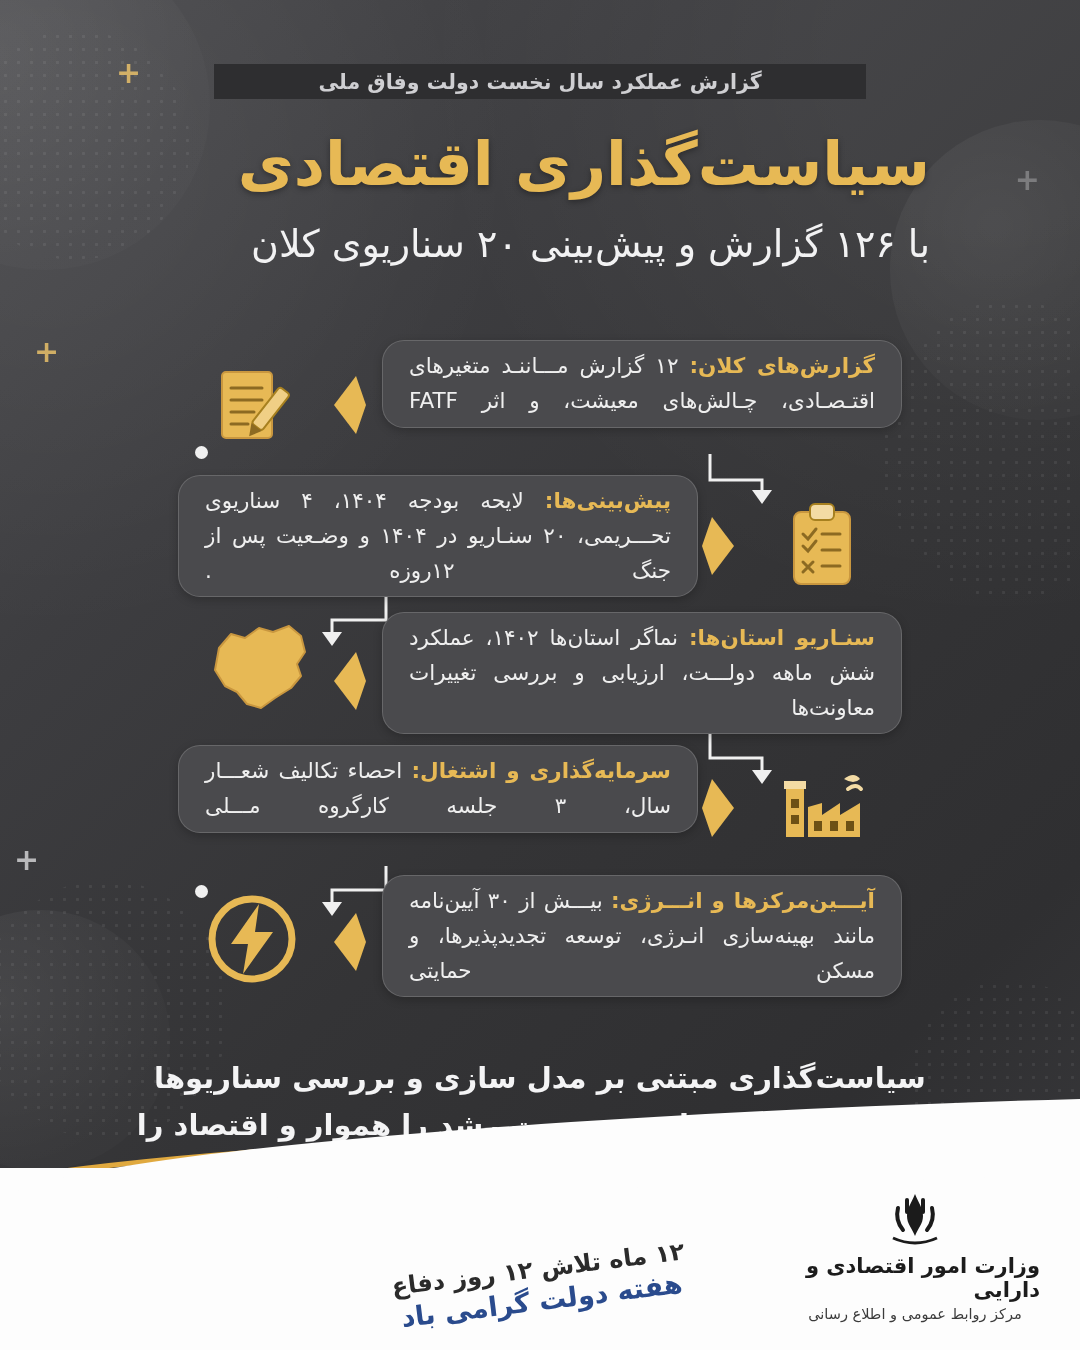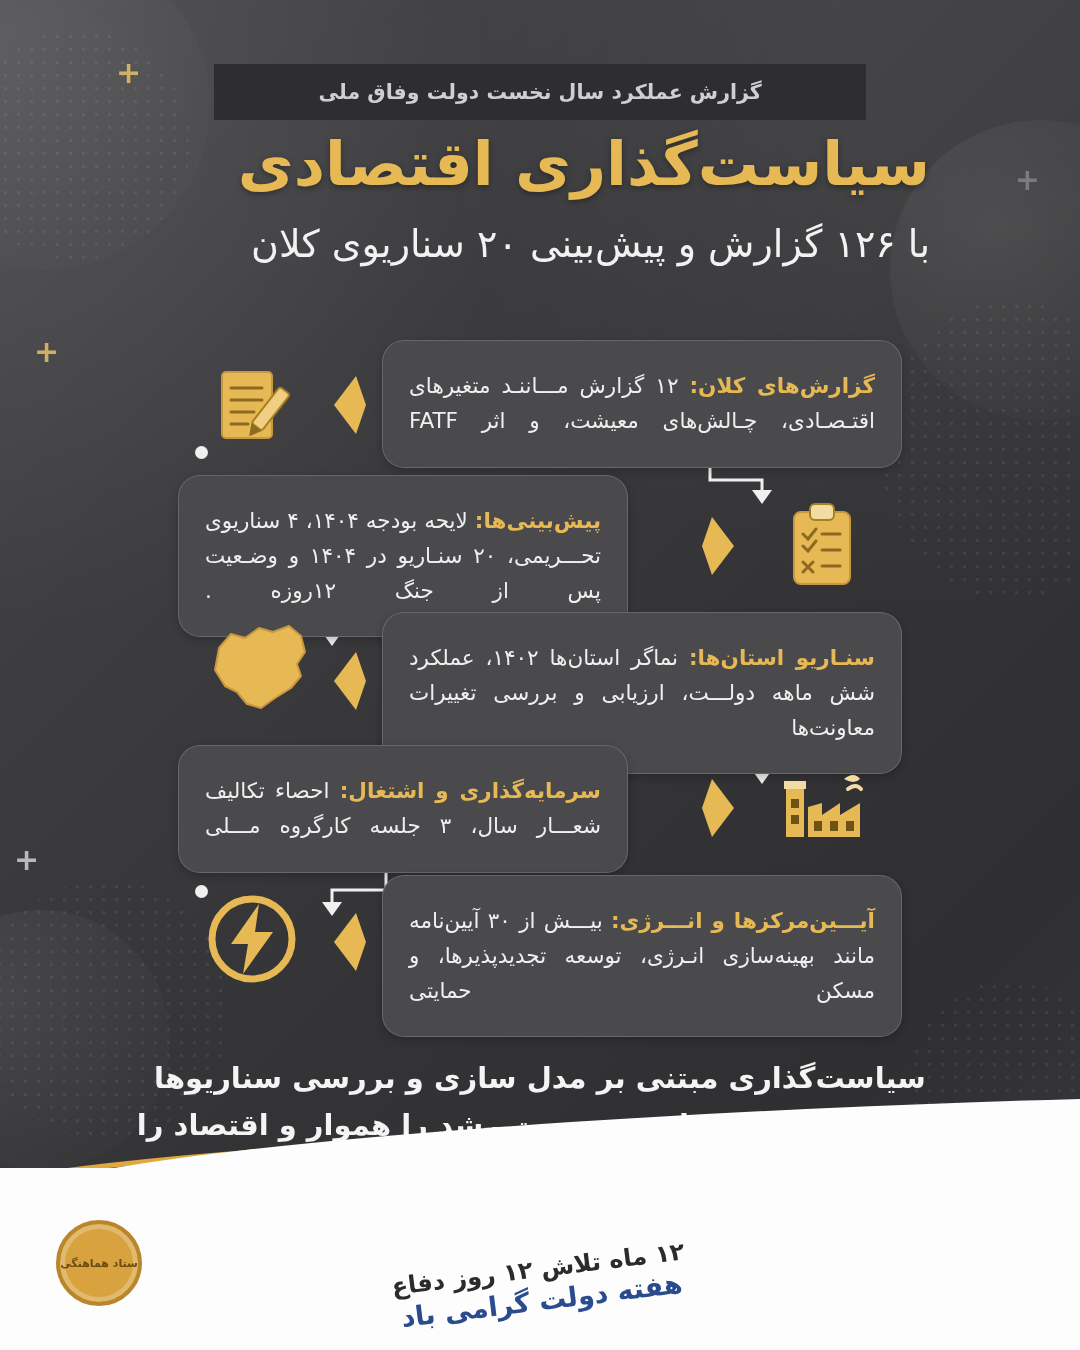--- a/index.html
+++ b/index.html
@@ -48,21 +48,21 @@
     opacity: .85;
     user-select: none;
   }
   .plus.p1 { left: 116px; top: 58px; }
   .plus.p2 { left: 34px;  top: 337px; }
   .plus.p3 { left: 14px;  top: 845px; color: #d9d9db; opacity:.8; }
   .plus.p4 { right: 40px; top: 165px; color:#d9d9db; opacity:.35; }
 
   
   .kicker {
-    position: absolute; left: 214px; top: 64px; width: 652px; height: 56px;
+    position: absolute; left: 214px; top: 64px; width: 652px; height: 35px;
     background: #2e2e30;
     color: #cfcfd2;
     font-size: 20.5px;
     font-weight: 700;
     display: flex; align-items: center; justify-content: center;
     letter-spacing: .2px;
   }
   .title {
     position: absolute; right: 150px; top: 128px;
     color: #e7b955;
@@ -83,25 +83,25 @@
 
   
   .flow { position: absolute; left: 0; top: 340px; width: 1080px; height: 660px; }
   .row { position: absolute; width: 1080px; }
 
   .card {
     position: absolute;
     background: #4a4a4d;
     border: 1px solid rgba(255,255,255,0.16);
     border-radius: 22px;
-    padding: 28px 26px;
+    padding: 8px 26px;
     box-shadow: 0 3px 10px rgba(0,0,0,.22);
   }
   .card.wide-right { right: 178px; width: 520px; }
-  .card.wide-left  { left: 178px;  width: 450px; }
+  .card.wide-left  { left: 178px;  width: 520px; }
   .card p {
     color: #efefef;
     font-size: 21.5px;
     line-height: 1.62;
     text-align: justify;
     text-align-last: justify;
   }
   .card p .hl { color: #e7b955; font-weight: 800; }
 
   .icon-wrap {
@@ -363,22 +363,34 @@
   <div class="concl-body">سیاست‌گذاری مبتنی بر مدل سازی و بررسی سناریوها مسیر حرکت اقتصادی به سمت رشد را هموار و اقتصاد را پایدارتر می‌کند</div>
 
   <div class="gold-swoosh">
     <svg viewBox="0 0 1080 70" preserveAspectRatio="none">
       <path d="M0 52 C 280 8, 760 -6, 1080 30" fill="none" stroke="#e0a93f" stroke-width="5"></path>
     </svg>
   </div>
 
   <div class="footer">
 
+    <div class="emblem-left">
+      <div class="emblem-mark">
+        <svg width="60" height="60" viewBox="0 0 60 60">
+          <path d="M30 6 C26 16 22 20 22 28 C22 36 27 40 30 48 C33 40 38 36 38 28 C38 20 34 16 30 6 Z" fill="#1b1b1b"></path>
+          <path d="M13 20 C11 28 13 36 18 42" fill="none" stroke="#1b1b1b" stroke-width="4" stroke-linecap="round"></path>
+          <path d="M47 20 C49 28 47 36 42 42" fill="none" stroke="#1b1b1b" stroke-width="4" stroke-linecap="round"></path>
+          <path d="M22 12 L22 24 M38 12 L38 24" stroke="#1b1b1b" stroke-width="4" stroke-linecap="round"></path>
+          <path d="M8 50 q22 10 44 0" fill="none" stroke="#1b1b1b" stroke-width="3"></path>
+        </svg>
+      </div>
+      <div class="emblem-l1">وزارت امور اقتصادی و دارایی</div>
+      <div class="emblem-l2">مرکز روابط عمومی و اطلاع رسانی</div>
+    </div>
 
     <div class="center-text">
       <div class="ct-1">۱۲ ماه تلاش ۱۲ روز دفاع</div>
       <div class="ct-2">هفته دولت گرامی باد</div>
     </div>
 
-    <div class="seal">ستاد هماهنگی</div>
   </div>
 
 </div>
 
 </body></html>

